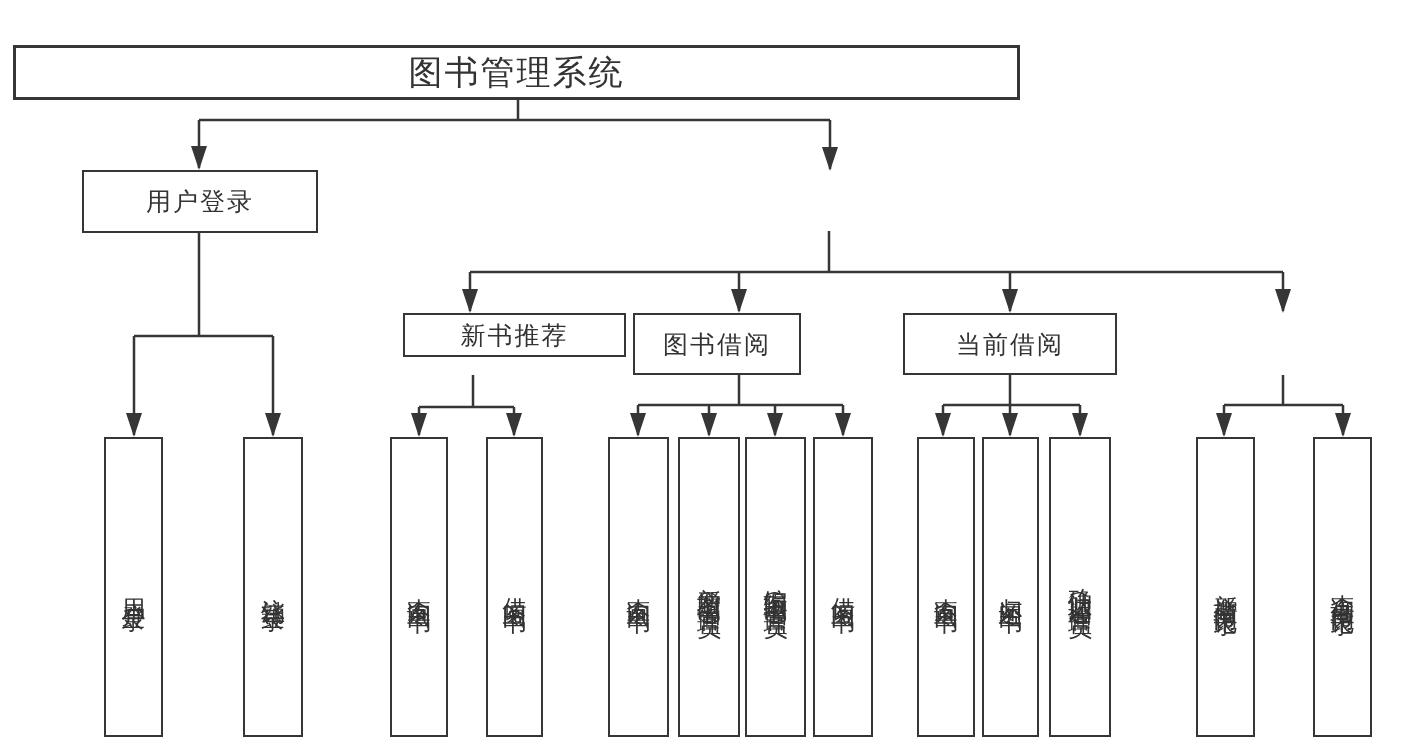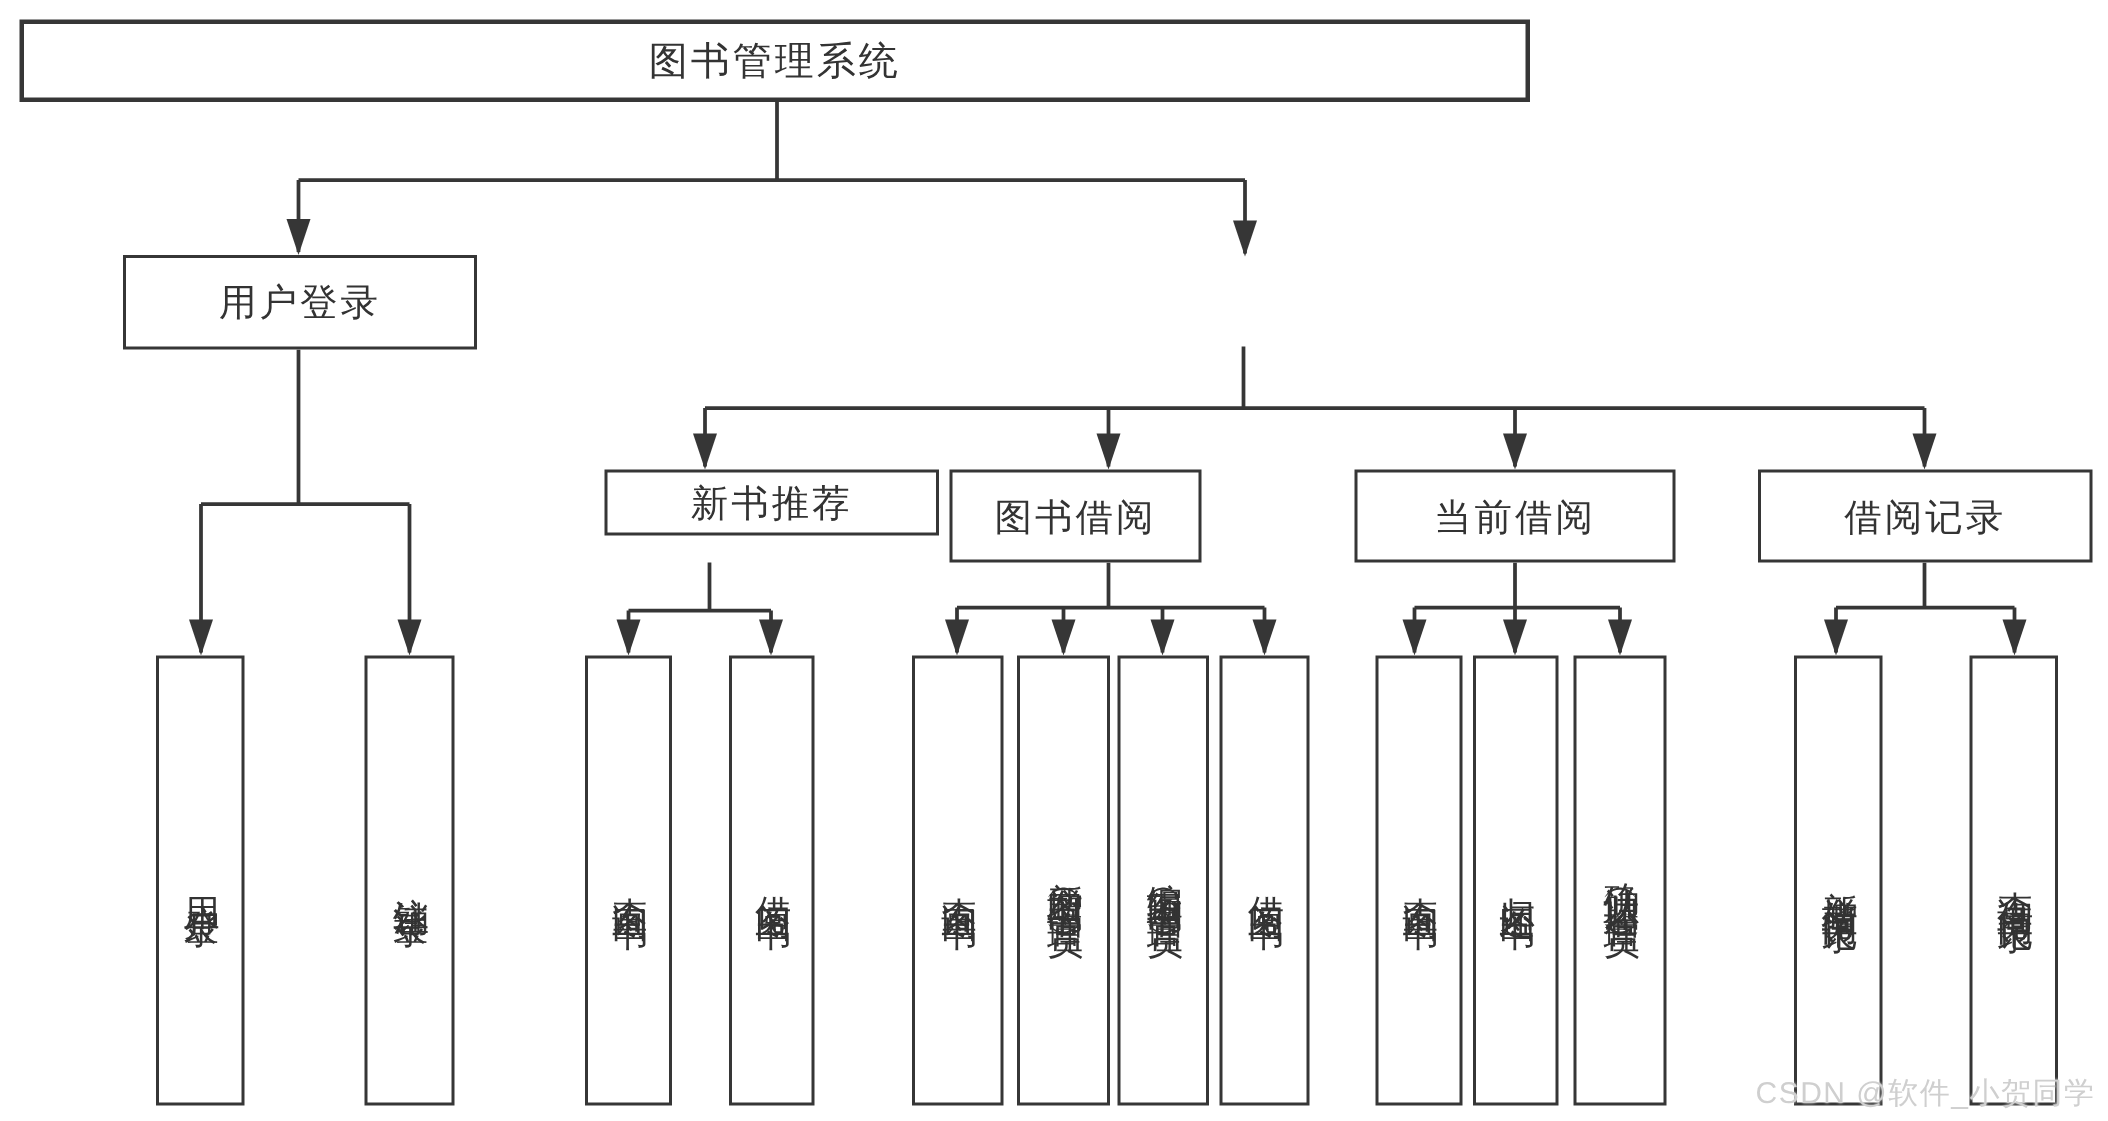--- a/index.html
+++ b/index.html
@@ -6,21 +6,21 @@
   body{font-family:"Liberation Sans", sans-serif;}
   .canvas{
     position:relative;width:1405px;height:747px;background:#ffffff;overflow:hidden;
   }
   .wires{position:absolute;left:0;top:0;width:1405px;height:747px;z-index:1;}
   .node{
     position:absolute;box-sizing:border-box;background:#ffffff;border:2px solid #363636;
     display:flex;align-items:center;justify-content:center;color:#333333;z-index:2;
   }
   .h-node{font-size:25px;letter-spacing:2px;}
-  .root{border-width:3px;font-size:26px;}
+  .root{border-width:3px;font-size:34px;margin-top:32px;}
   .v-node span{
     writing-mode:vertical-rl;text-orientation:mixed;font-size:24px;letter-spacing:4px;
     white-space:nowrap;color:#333333;
   }
   
   .b-root   {left:13px;  top:13px;  width:1007px;height:55px;}
   .b-ulogin {left:82px;  top:170px; width:236px; height:63px;}
   .b-bmgmt  {left:710px; top:171px; width:238px; height:60px;}
   .b-newbook{left:362px; top:313px; width:223px; height:44px;margin-left:41px;}
   .b-borrow {left:633px; top:313px; width:168px; height:62px;}
@@ -100,23 +100,20 @@
 
   <div class="node h-node b-newbook">
     <span>新书推荐</span>
   </div>
   <div class="node h-node b-borrow">
     <span>图书借阅</span>
   </div>
   <div class="node h-node b-current">
     <span>当前借阅</span>
   </div>
-  <div class="node h-node b-records">
-    <span>借阅记录</span>
-  </div>
 
   <div class="node v-node leaf l0">
     <span>用户登录</span>
   </div>
   <div class="node v-node leaf l1">
     <span>注销登录</span>
   </div>
   <div class="node v-node leaf l2">
     <span>查询图书</span>
   </div>
@@ -144,14 +141,13 @@
   <div class="node v-node leaf l10">
     <span>确认归还（管理员）</span>
   </div>
   <div class="node v-node leaf l11">
     <span>新增借阅记录</span>
   </div>
   <div class="node v-node leaf l12">
     <span>查询借阅记录</span>
   </div>
 
-  <div class="watermark">CSDN @软件_小贺同学</div>
 </div>
 
 </body></html>

